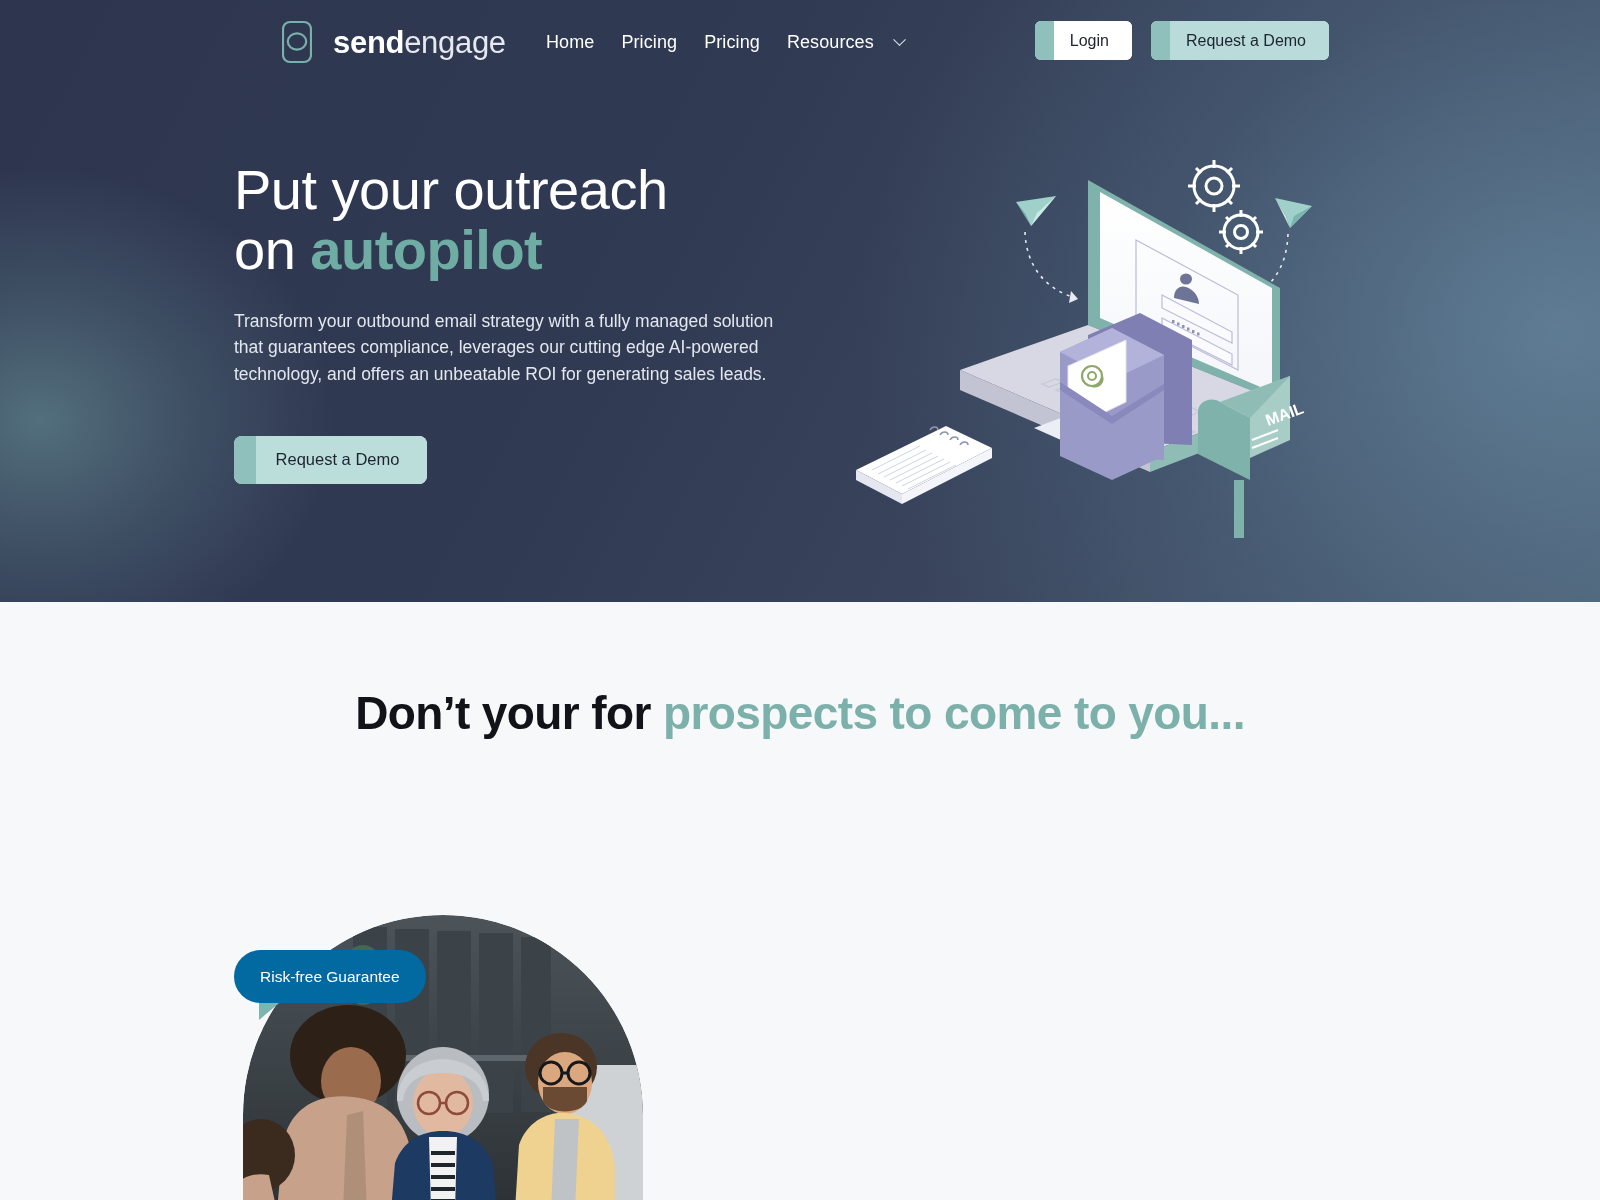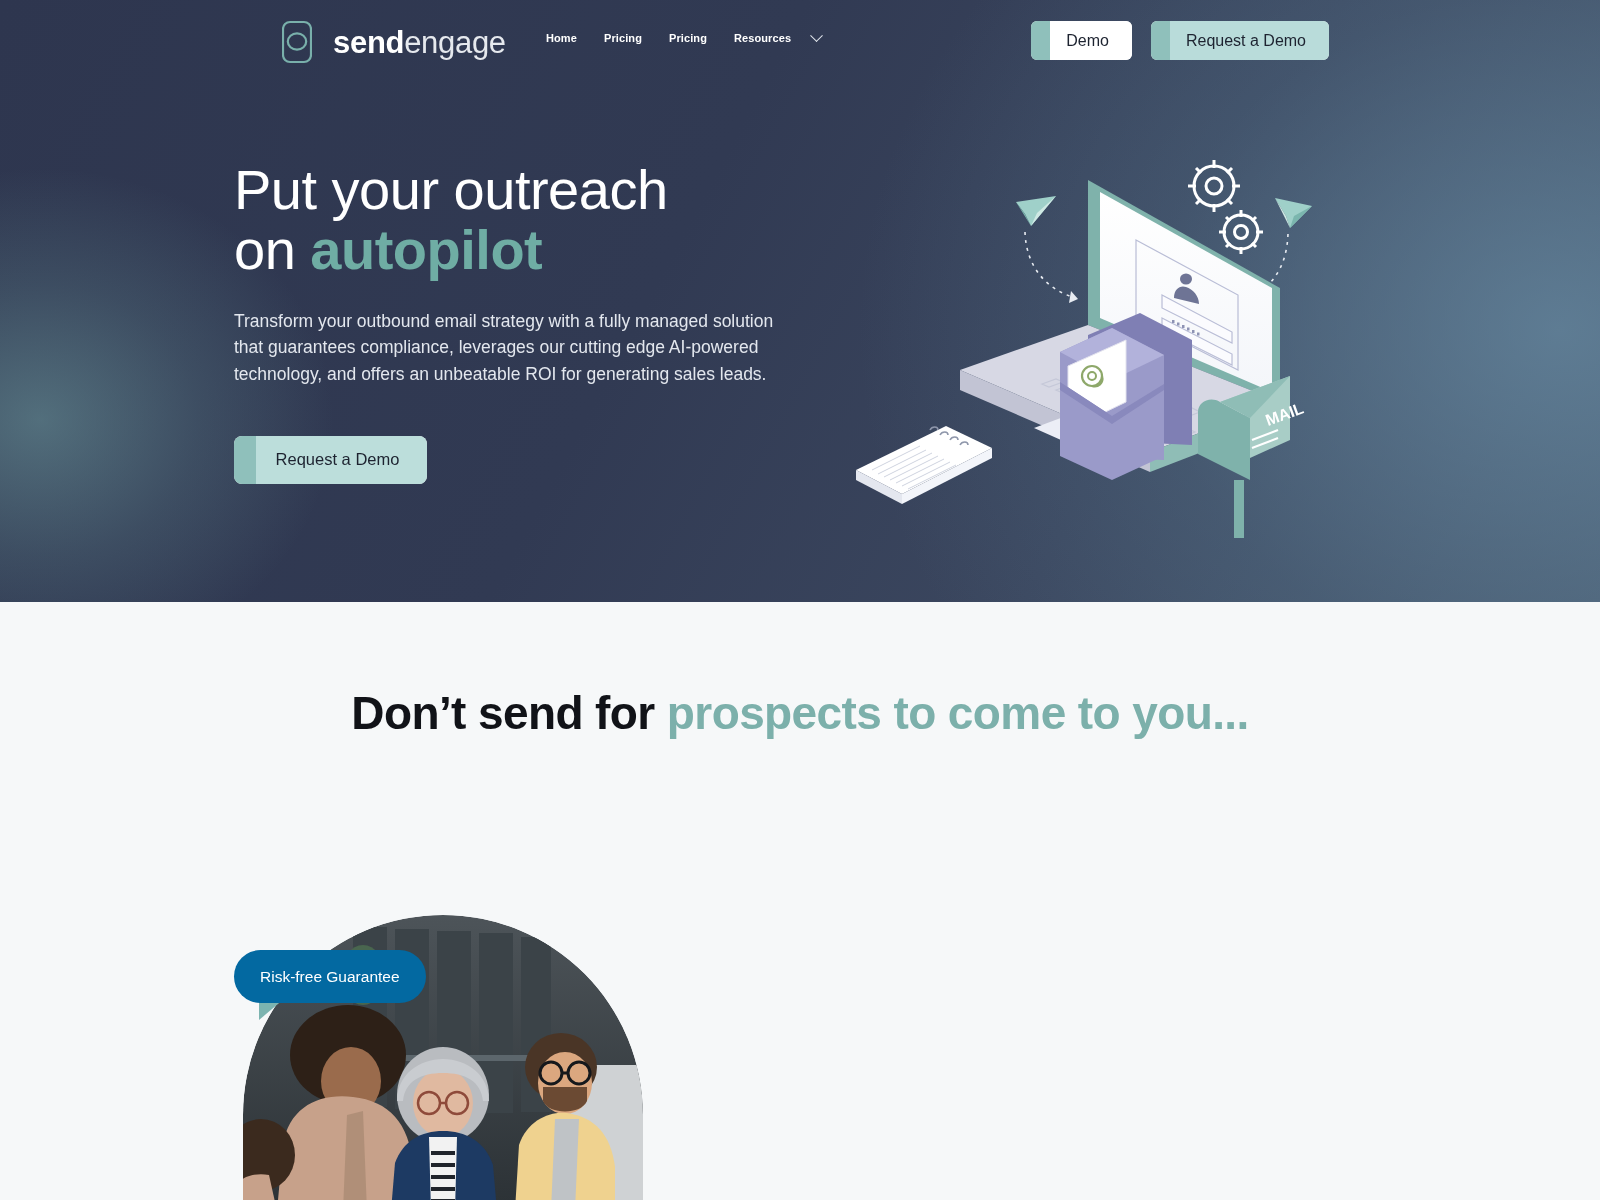--- a/index.html
+++ b/index.html
@@ -25,21 +25,21 @@
     display: flex; align-items: center;
   }
   .logo-wrap { position: absolute; left: 234px; top: 20px; display: flex; align-items: center; gap: 21px; margin-left: 48px; }
   .logo-mark { width: 30px; height: 44px; flex: none; }
   .logo-text { font-size: 31px; letter-spacing: -0.3px; line-height: 1; white-space: nowrap; }
   .logo-text .b { color: #ffffff; font-weight: 700; }
   .logo-text .l { color: #e6e9ee; font-weight: 300; }
 
   .nav-links { position: absolute; left: 546px; top: 32px; display: flex; align-items: center; gap: 27px; }
   .nav-link {
-    color: #ffffff; font-size: 11px; font-weight: 700; letter-spacing: 0.1px;
+    color: #ffffff; font-size: 18px; font-weight: 400; letter-spacing: 0.1px;
     white-space: nowrap; cursor: pointer;
   }
   .nav-res { display: flex; align-items: center; gap: 21px; cursor: pointer; }
   .chev { display: inline-block; width: 9px; height: 9px; border-right: 1.8px solid #dfe3ea; border-bottom: 1.8px solid #dfe3ea; transform: rotate(45deg) translate(-2px,-2px); }
 
   .nav-btns { position: absolute; right: 271px; top: 21px; display: flex; gap: 19px; }
   .btn-split {
     position: relative; height: 39px; border-radius: 6px; overflow: hidden;
     display: flex; align-items: center; cursor: pointer; border: none;
     font-family: "Liberation Sans", sans-serif;
@@ -130,21 +130,21 @@
         <span class="nav-link">Pricing</span>
         <span class="nav-res">
           <span class="nav-link">Resources</span>
           <span class="chev"></span>
         </span>
       </div>
 
       <div class="nav-btns">
         <button class="btn-split btn-login">
           <span class="strip"></span>
-          <span class="body">Demo</span>
+          <span class="body">Login</span>
         </button>
         <button class="btn-split btn-demo">
           <span class="strip"></span>
           <span class="body">Request a Demo</span>
         </button>
       </div>
     </nav>
 
     <div class="hero-copy">
       <h1 class="hero-title">
@@ -304,21 +304,21 @@
             <path d="M140 305 C142 301 148 301 148 305"></path>
           </g>
         </g>
       </svg>
     </div>
   </div>
 
   <div class="sec2">
 
     <h2 class="sec-title">
-      <span>Don’t send for </span><span class="accent">prospects to come to you...</span>
+      <span>Don’t your for </span><span class="accent">prospects to come to you...</span>
     </h2>
 
     <div class="photo-block">
       <div class="photo-arch">
         <svg width="400" height="296" viewBox="0 0 400 296">
           <defs>
             <clipPath id="arch">
                 <path d="M0 200 A200 200 0 0 1 400 200 L400 296 L0 296 Z"></path>
               </clipPath>
             <linearGradient id="bgOff" x1="0" y1="0" x2="0" y2="1">

